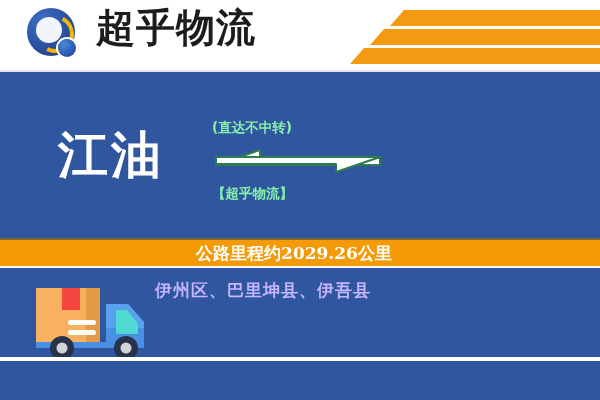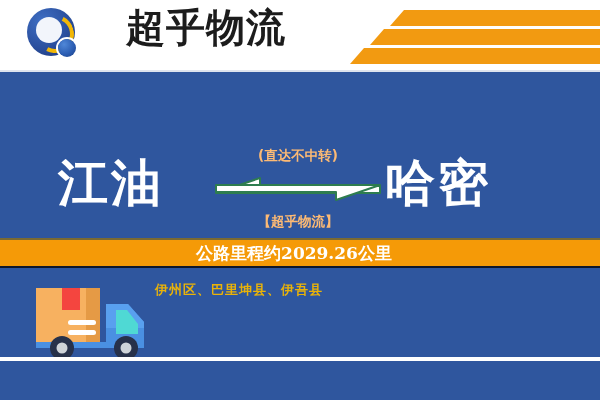--- a/index.html
+++ b/index.html
@@ -83,21 +83,20 @@
     width: 172px;
   }
   .brand-cn {
     font-family: "DejaVu Serif", "Liberation Serif", serif;
     font-size: 39px;
     line-height: 40px;
     font-weight: bold;
     color: #1c1c1c;
     letter-spacing: 1px;
     white-space: nowrap;
-    margin-left: 30px;
   }
   .brand-en {
     margin-top: 2px;
     font-size: 11.5px;
     line-height: 13px;
     font-weight: bold;
     color: #3a3a3a;
     letter-spacing: 5.1px;
     white-space: nowrap;
   }
@@ -133,21 +132,20 @@
   }
 
   
   .route {
     position: absolute;
     left: 0;
     top: 72px;
     width: 600px;
     height: 166px;
     background: #2f569e;
-    margin-top: 28px;
   }
   .city {
     position: absolute;
     top: 50%;
     transform: translateY(-50%);
     font-family: "DejaVu Serif", "Liberation Serif", serif;
     font-size: 50px;
     line-height: 56px;
     font-weight: bold;
     color: #ffffff;
@@ -161,26 +159,26 @@
     position: absolute;
     left: 212px;
     top: 0;
     width: 172px;
     height: 166px;
   }
   .mid-note {
     position: absolute;
     left: 0;
     width: 172px;
-    text-align: center;
+    text-align: left;
     font-family: "DejaVu Sans", sans-serif;
     font-size: 13.5px;
     line-height: 16px;
     font-weight: bold;
-    color: #fdba74;
+    color: #86efac;
     white-space: nowrap;
   }
   .mid-note.top { top: 47px; }
   .mid-note.bot { top: 113px; }
   .arrow-wrap {
     position: absolute;
     left: 0;
     top: 72px;
     width: 172px;
     height: 34px;
@@ -189,21 +187,21 @@
 
   
   .infobar {
     position: absolute;
     left: 0;
     top: 238px;
     width: 600px;
     height: 30px;
     background: #f59a07;
     border-top: 2px solid #7a6a33;
-    border-bottom: 2px solid #0f172a;
+    border-bottom: 2px solid #ffffff;
     box-sizing: border-box;
     display: flex;
     align-items: center;
     justify-content: center;
   }
   .infobar-text {
     font-family: "DejaVu Serif", "Liberation Serif", serif;
     font-size: 17px;
     line-height: 20px;
     font-weight: bold;
@@ -225,24 +223,24 @@
   .truck {
     position: absolute;
     left: 28px;
     top: 8px;
   }
   .districts {
     position: absolute;
     left: 155px;
     top: 11px;
     font-family: "DejaVu Serif", "Liberation Serif", serif;
-    font-size: 13px;
+    font-size: 17px;
     line-height: 22px;
     font-weight: bold;
-    color: #eab308;
+    color: #c4b5fd;
     letter-spacing: 1px;
     white-space: nowrap;
   }
   .road {
     position: absolute;
     left: 0;
     top: 89px;
     width: 600px;
     height: 4px;
     background: #ffffff;
@@ -285,21 +283,20 @@
       <div class="arrow-wrap">
         <svg width="172" height="34" viewBox="0 0 172 34">
           <path d="M4 21 L48 6 L48 14 L168 14 L168 21 Z" fill="#ffffff" stroke="#2e7d4f" stroke-width="2" stroke-linejoin="round"></path>
           <path d="M168 13 L124 28 L124 20 L4 20 L4 13 Z" fill="#ffffff" stroke="#2e7d4f" stroke-width="2" stroke-linejoin="round"></path>
         </svg>
       </div>
 
       <div class="mid-note bot">【超乎物流】</div>
     </div>
 
-    <div class="city dest">哈密</div>
   </div>
 
   <div class="infobar">
     <div class="infobar-text">公路里程约2029.26公里</div>
     <span class="infobar-gap"></span>
   </div>
 
   <div class="footer">
 
     <div class="truck">

